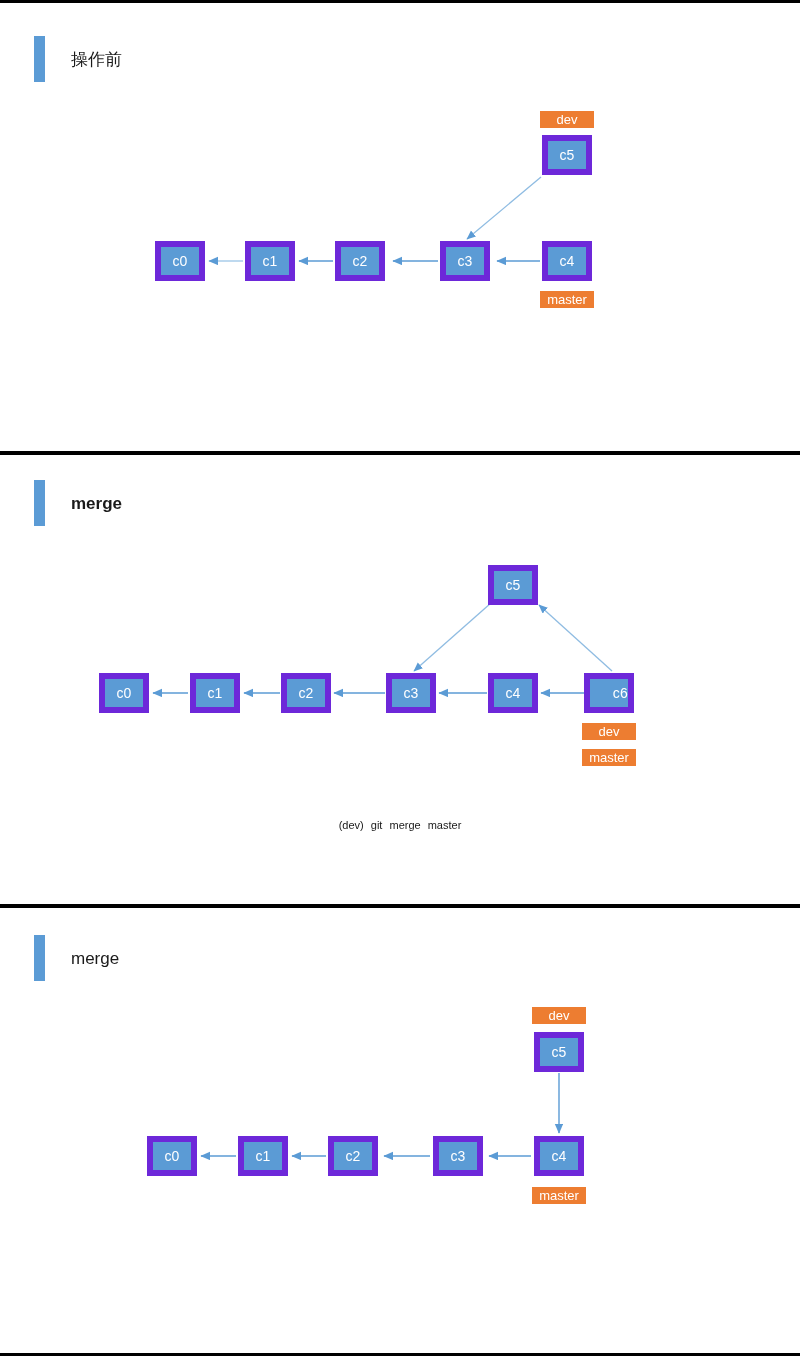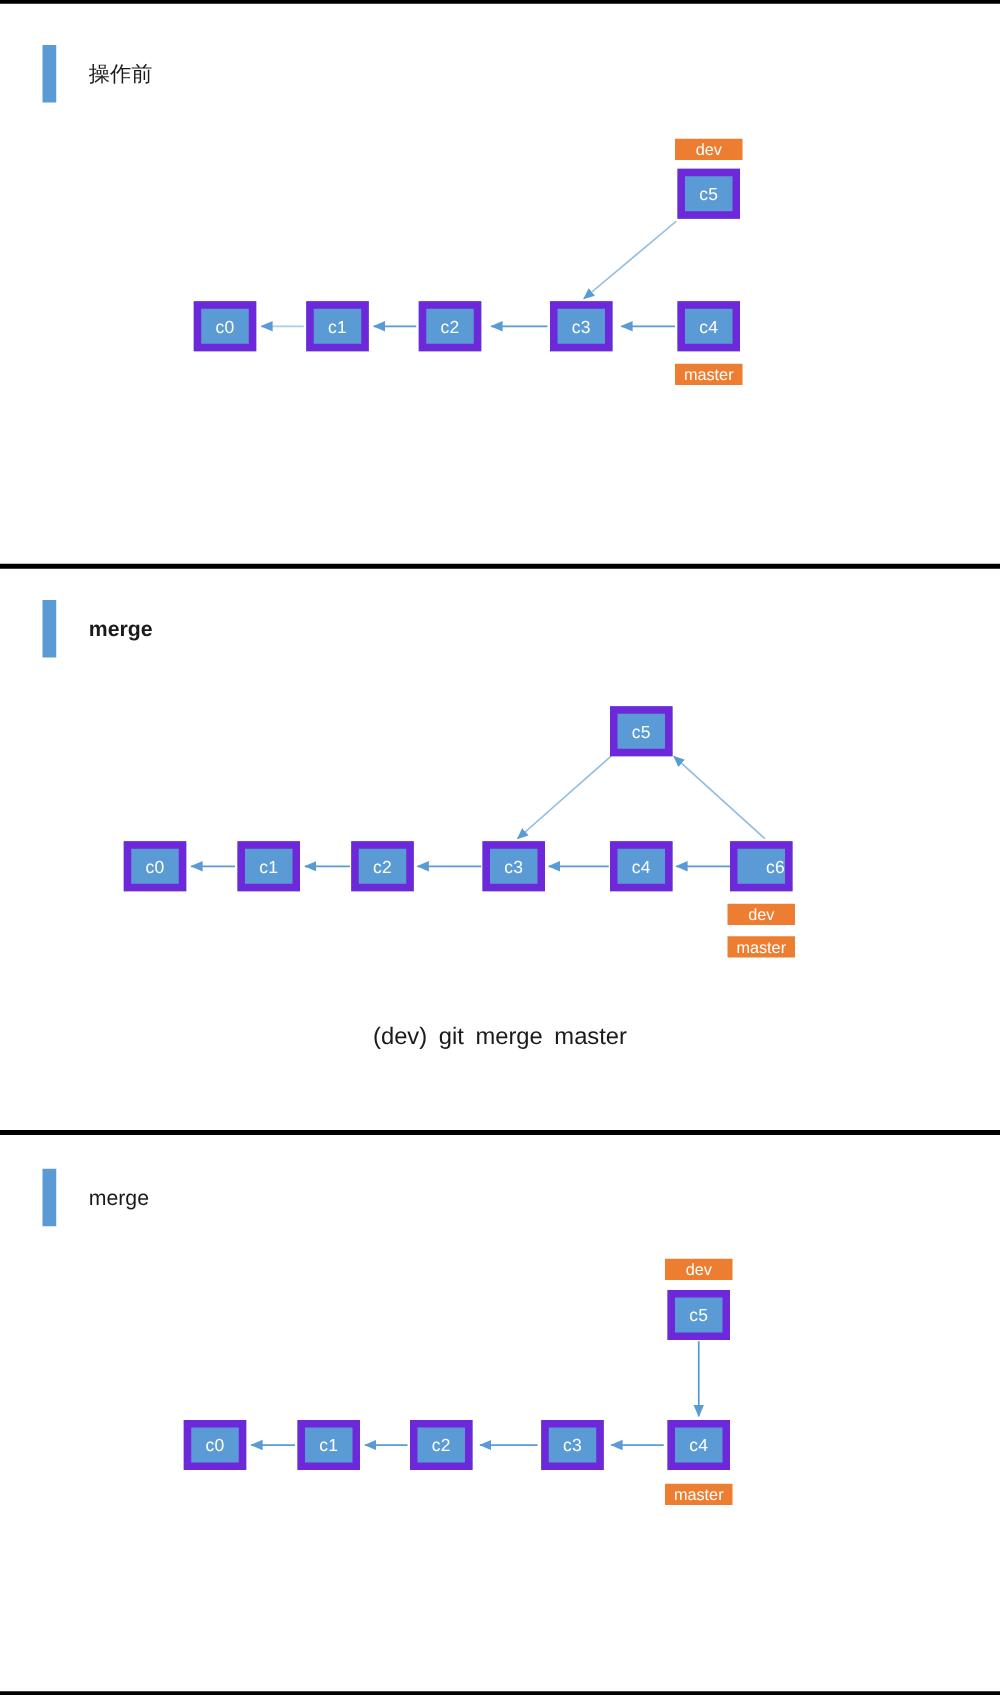--- a/index.html
+++ b/index.html
@@ -101,21 +101,21 @@
     color: #ffffff;
     font-size: 13px;
     line-height: 1;
   }
 
   
   .caption {
     position: absolute;
     width: 800px;
     text-align: center;
-    font-size: 19px;
+    font-size: 11px;
     line-height: 1;
     color: #1a1a1a;
     word-spacing: 4px;
   }
 </style>
 </head>
 <body>
 
 <div id="page">
 

